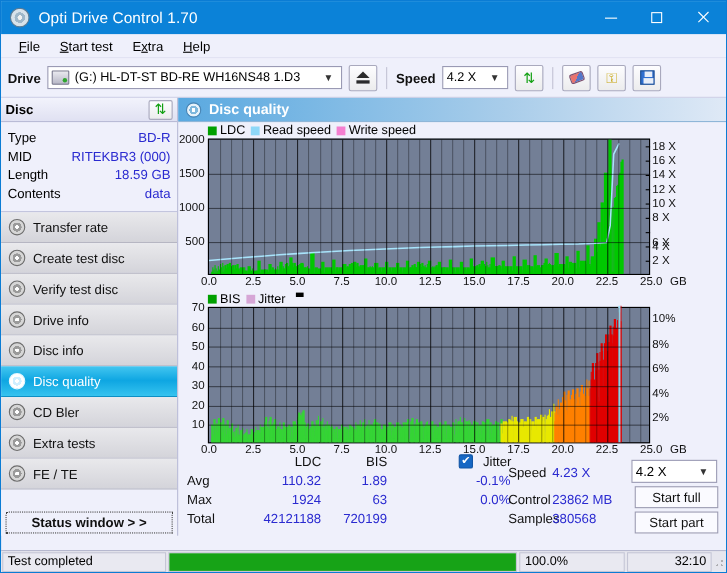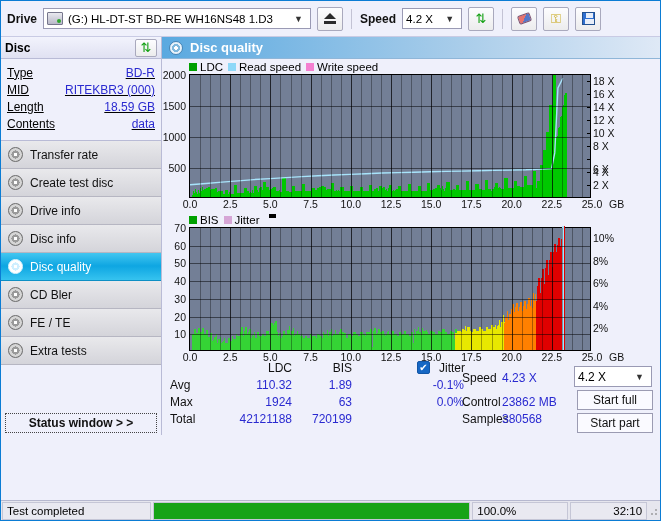--- a/index.html
+++ b/index.html
@@ -101,21 +101,21 @@
 
   
   #left { width: 160px; background: #eff0fb; position: relative; }
   .disc-hdr {
     height: 22px; background: linear-gradient(#f2f3fc,#e0e1f2);
     display: flex; align-items: center; padding: 0 4px;
     border-bottom: 1px solid #b9bbd6;
   }
   .disc-hdr .t { font-weight: bold; font-size: 12px; }
   .disc-hdr .tbtn { margin-left: auto; width: 22px; height: 18px; }
-  #disc-info { padding: 5px 6px 4px 6px; text-decoration: underline; }
+  #disc-info { padding: 5px 6px 4px 6px; }
   .drow { display:flex; align-items:center; height:17px; font-size:12px; }
   .drow .k { color:#000; }
   .drow .v { margin-left:auto; color:#2a2ad0; }
   .label-row { display:flex; align-items:center; margin-top:3px; gap:4px; }
   .label-row .k { font-size:12px; }
   #label-input {
     flex:1; height:18px; background:#eceef8; border:1px solid #a4a6c0;
     font-family:"Liberation Sans",sans-serif; font-size:11px; padding:0 3px; color:#111;
   }
   .cd-gl {
@@ -228,21 +228,42 @@
       radial-gradient(circle 1px at 8px 8px,#777 99%,transparent) ,
       radial-gradient(circle 1px at 4px 8px,#777 99%,transparent),
       radial-gradient(circle 1px at 8px 4px,#777 99%,transparent);
   }
 </style>
 </head>
 <body>
 
 <div id="app">
 
-
+  <div id="titlebar">
+    <div id="app-icon"></div>
+    <div id="title-text">Opti Drive Control 1.70</div>
+    <div class="winbtns">
+      <div class="winbtn">
+          <span class="gl-min"></span>
+        </div>
+      <div class="winbtn">
+          <span class="gl-max"></span>
+        </div>
+      <div class="winbtn close">
+          <span class="gl-close"></span>
+        </div>
+    </div>
+  </div>
+
+  <div id="menubar">
+    <div class="menuitem"><u>F</u><span>ile</span></div>
+    <div class="menuitem"><u>S</u><span>tart test</span></div>
+    <div class="menuitem">E<u>x</u><span>tra</span></div>
+    <div class="menuitem"><u>H</u><span>elp</span></div>
+  </div>
 
   <div id="toolbar">
     <div class="tb-label">Drive</div>
     <div class="combo" id="drive-combo">
       <span class="drv-icon"></span>
       <span class="cmbtext">(G:)  HL-DT-ST BD-RE  WH16NS48 1.D3</span>
       <span class="chev">▼</span>
     </div>
     <div class="tbtn">
       <span style="display:flex;flex-direction:column;align-items:center;">
@@ -303,41 +324,45 @@
         <div class="navitem">
           <span class="nav-ic"></span>
           <span>Transfer rate</span>
         </div>
         <div class="navitem">
           <span class="nav-ic"></span>
           <span>Create test disc</span>
         </div>
         <div class="navitem">
           <span class="nav-ic"></span>
+          <span>Verify test disc</span>
+        </div>
+        <div class="navitem">
+          <span class="nav-ic"></span>
           <span>Drive info</span>
         </div>
         <div class="navitem">
           <span class="nav-ic"></span>
           <span>Disc info</span>
         </div>
         <div class="navitem active">
           <span class="nav-ic"></span>
           <span>Disc quality</span>
         </div>
         <div class="navitem">
           <span class="nav-ic"></span>
           <span>CD Bler</span>
         </div>
         <div class="navitem">
           <span class="nav-ic"></span>
-          <span>FE / TE</span>
+          <span>Extra tests</span>
         </div>
         <div class="navitem">
           <span class="nav-ic"></span>
-          <span>Extra tests</span>
+          <span>FE / TE</span>
         </div>
       </div>
 
       <div id="statuswin-wrap">
         <button id="statuswin-btn">Status window &gt; &gt;</button>
       </div>
     </div>
 
     <div id="right">
       <div id="dq-hdr">

